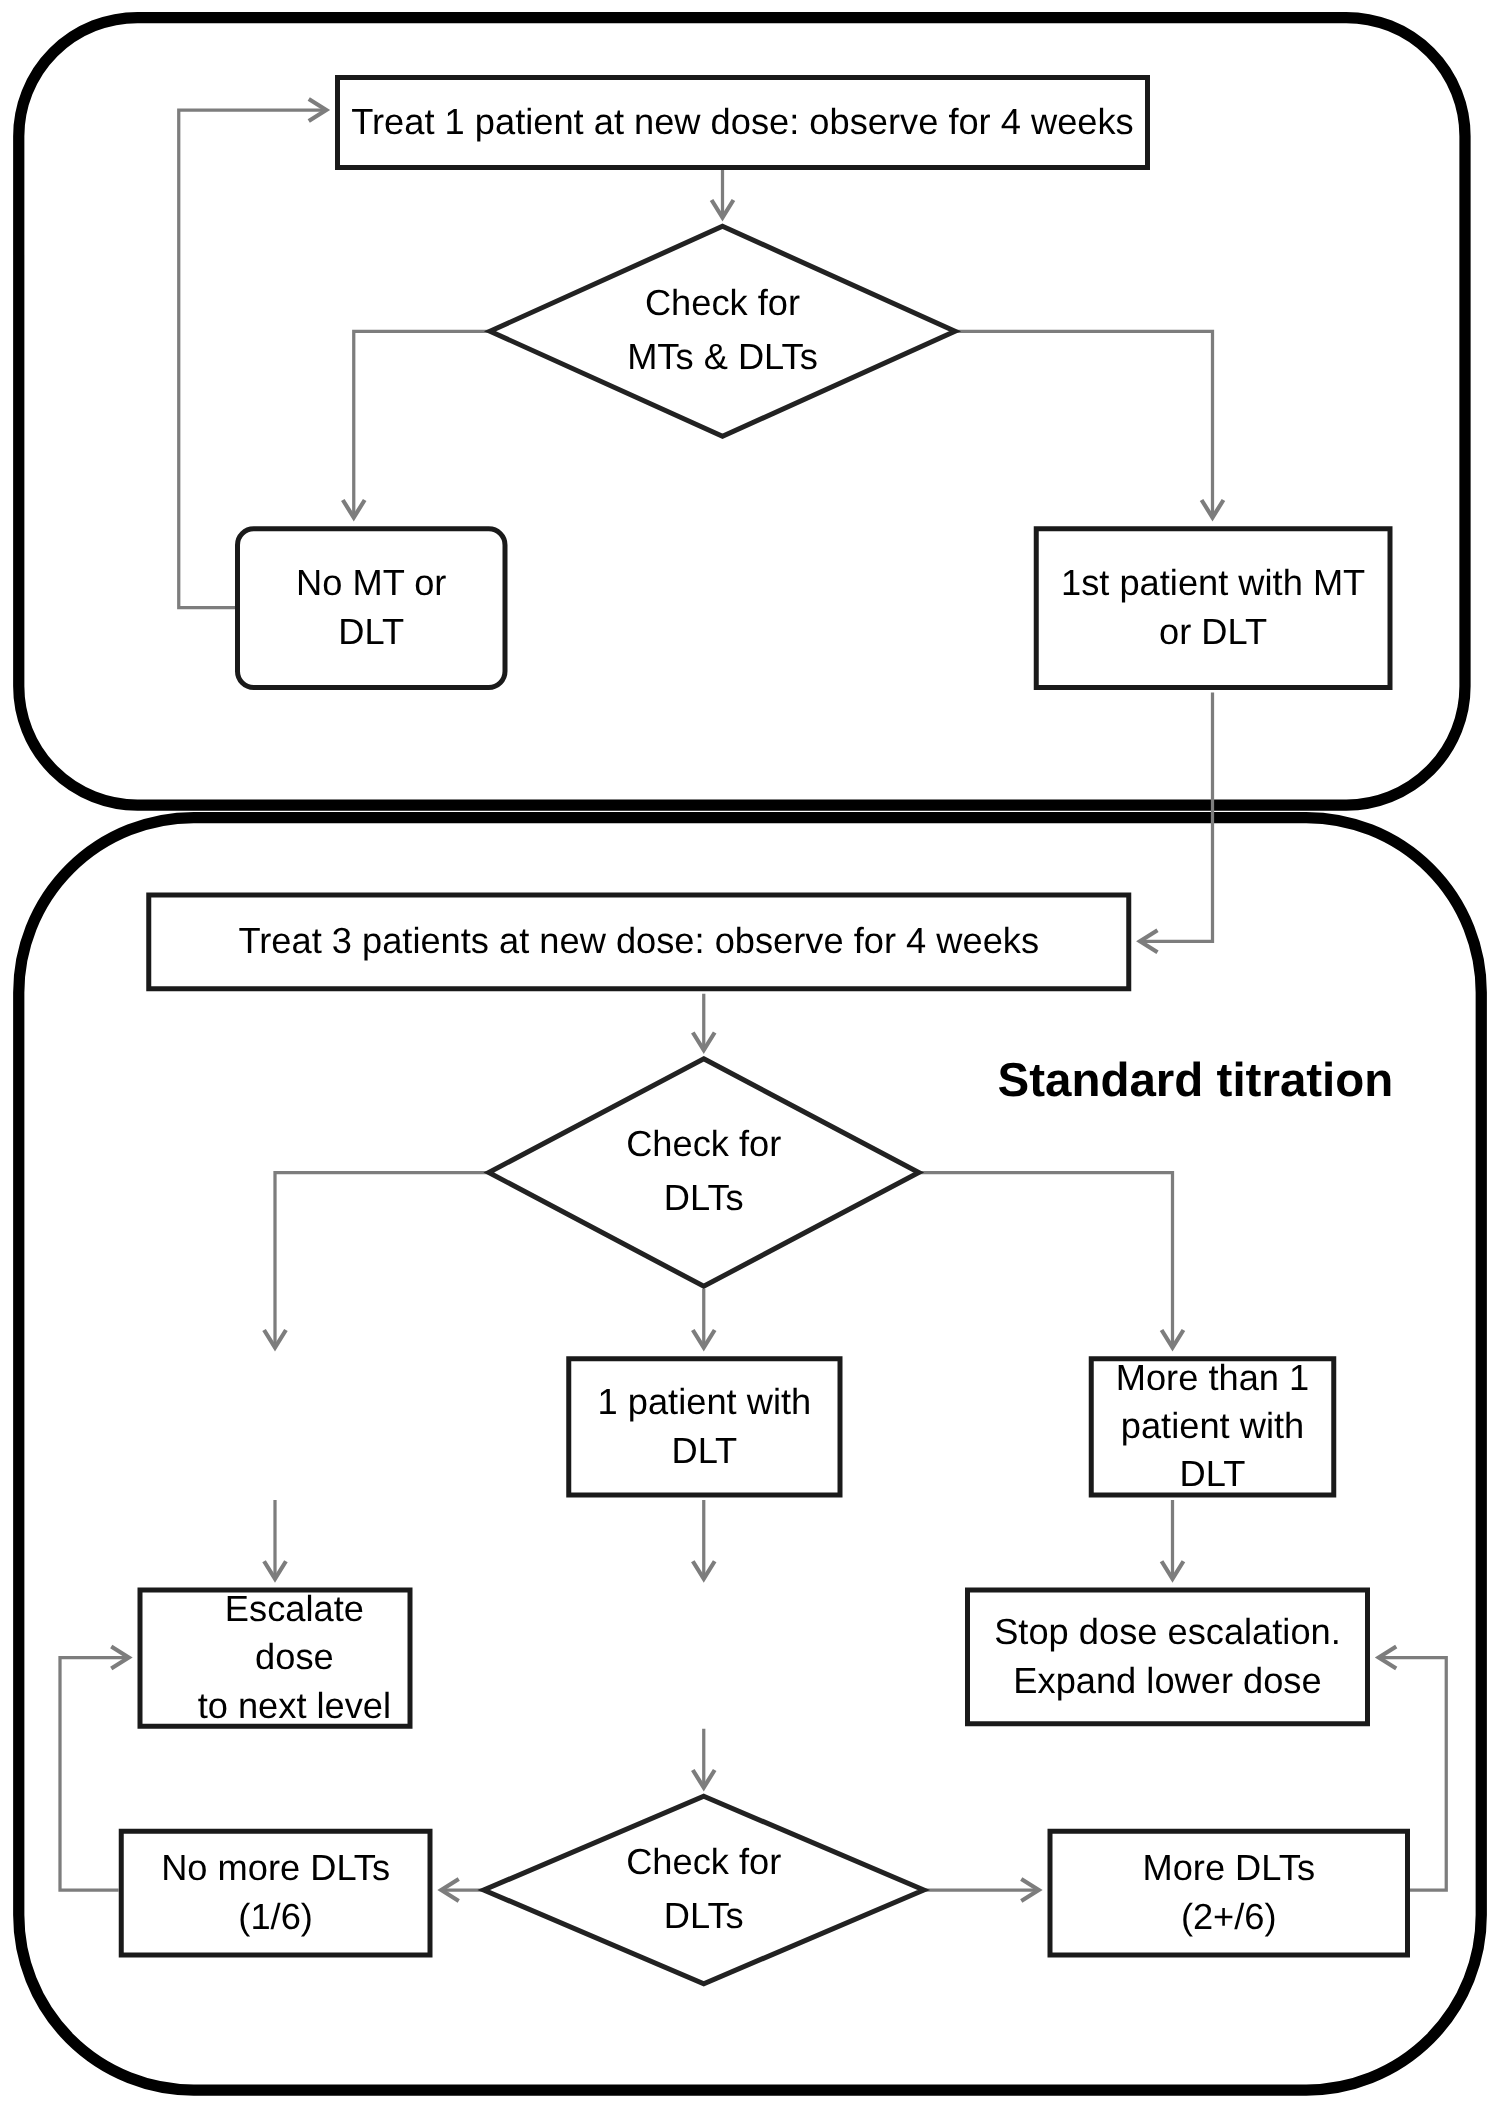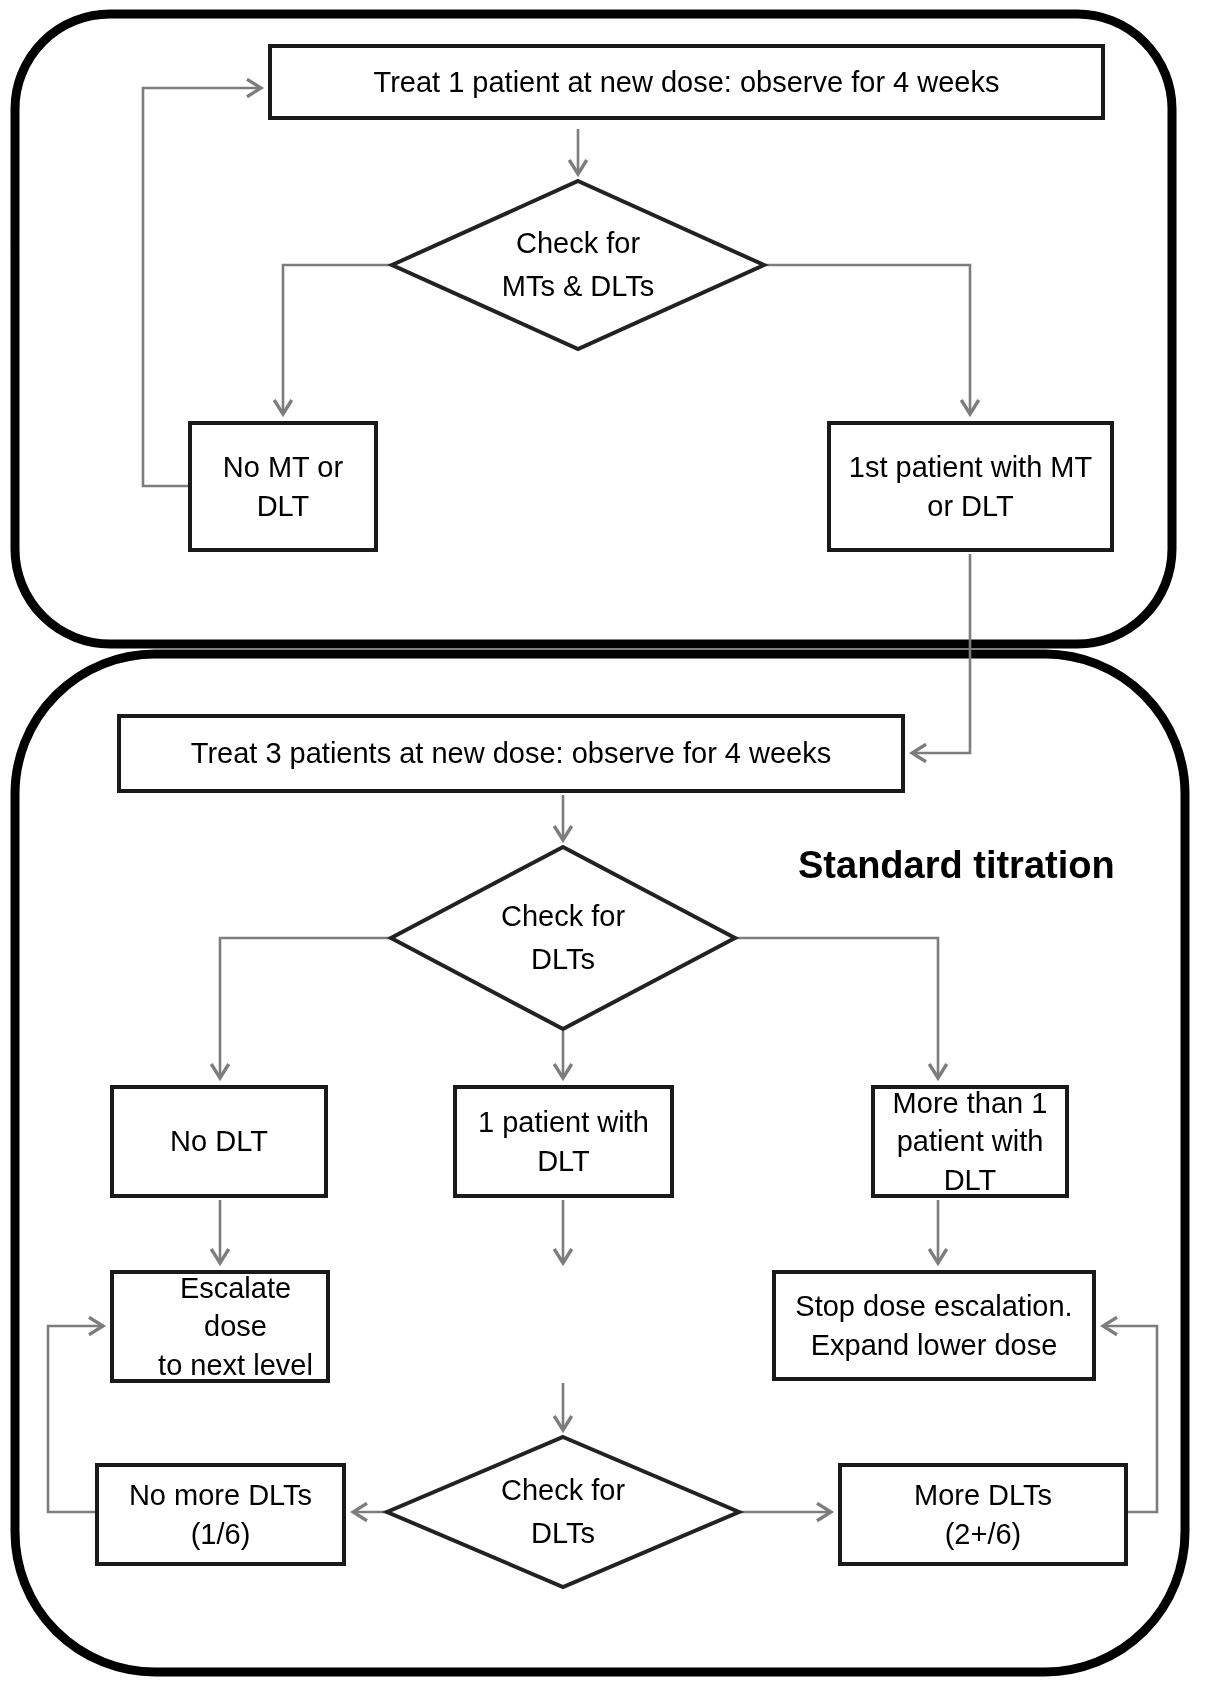--- a/index.html
+++ b/index.html
@@ -50,22 +50,22 @@
     pointer-events: none;
   }
   .section-title {
     position: absolute;
     font-size: 38px;
     font-weight: bold;
     white-space: nowrap;
     color: #000000;
   }
   
-  #n-treat1            { left: 268px;  top: 44px;   width: 837px; height: 76px;  }
-  #n-noMtDlt           { left: 188px;  top: 421px;  width: 190px; height: 131px; }
+  #n-treat1            { left: 268px;  top: 60px;   width: 652px; height: 76px;  }
+  #n-noMtDlt           { left: 188px;  top: 421px;  width: 218px; height: 131px; border-radius: 15px; }
   #n-firstPatientMtDlt { left: 827px;  top: 421px;  width: 287px; height: 131px; }
   #n-treat3            { left: 117px;  top: 714px;  width: 788px; height: 79px;  }
   #n-noDlt             { left: 110px;  top: 1085px; width: 218px; height: 113px; }
   #n-onePatientDlt     { left: 453px;  top: 1085px; width: 221px; height: 113px; }
   #n-moreThanOneDlt    { left: 830px;  top: 1085px; width: 198px; height: 113px; margin-left: 41px; }
   #n-escalateDose      { left: 110px;  top: 1270px; width: 220px; height: 113px; padding-left: 31px; }
   #n-addThreeMore      { left: 393px;  top: 1270px; width: 348px; height: 113px; }
   #n-stopEscalation    { left: 772px;  top: 1270px; width: 324px; height: 111px; }
   #n-noMoreDlts        { left: 95px;   top: 1463px; width: 251px; height: 103px; }
   #n-moreDlts          { left: 838px;  top: 1463px; width: 290px; height: 103px; }
@@ -116,21 +116,20 @@
   </svg>
 
   <div class="section-title" id="title-standard">Standard titration</div>
 
   <div class="node" id="n-treat1">Treat 1 patient at new dose: observe for 4 weeks</div>
   <div class="node" id="n-noMtDlt">No MT or
 DLT</div>
   <div class="node" id="n-firstPatientMtDlt">1st patient with MT
 or DLT</div>
   <div class="node" id="n-treat3">Treat 3 patients at new dose: observe for 4 weeks</div>
-  <div class="node" id="n-noDlt">No DLT</div>
   <div class="node" id="n-onePatientDlt">1 patient with
 DLT</div>
   <div class="node" id="n-moreThanOneDlt">More than 1
 patient with DLT</div>
   <div class="node" id="n-escalateDose">Escalate dose
 to next level</div>
   <div class="node" id="n-stopEscalation">Stop dose escalation.
 Expand lower dose</div>
   <div class="node" id="n-noMoreDlts">No more DLTs
 (1/6)</div>

